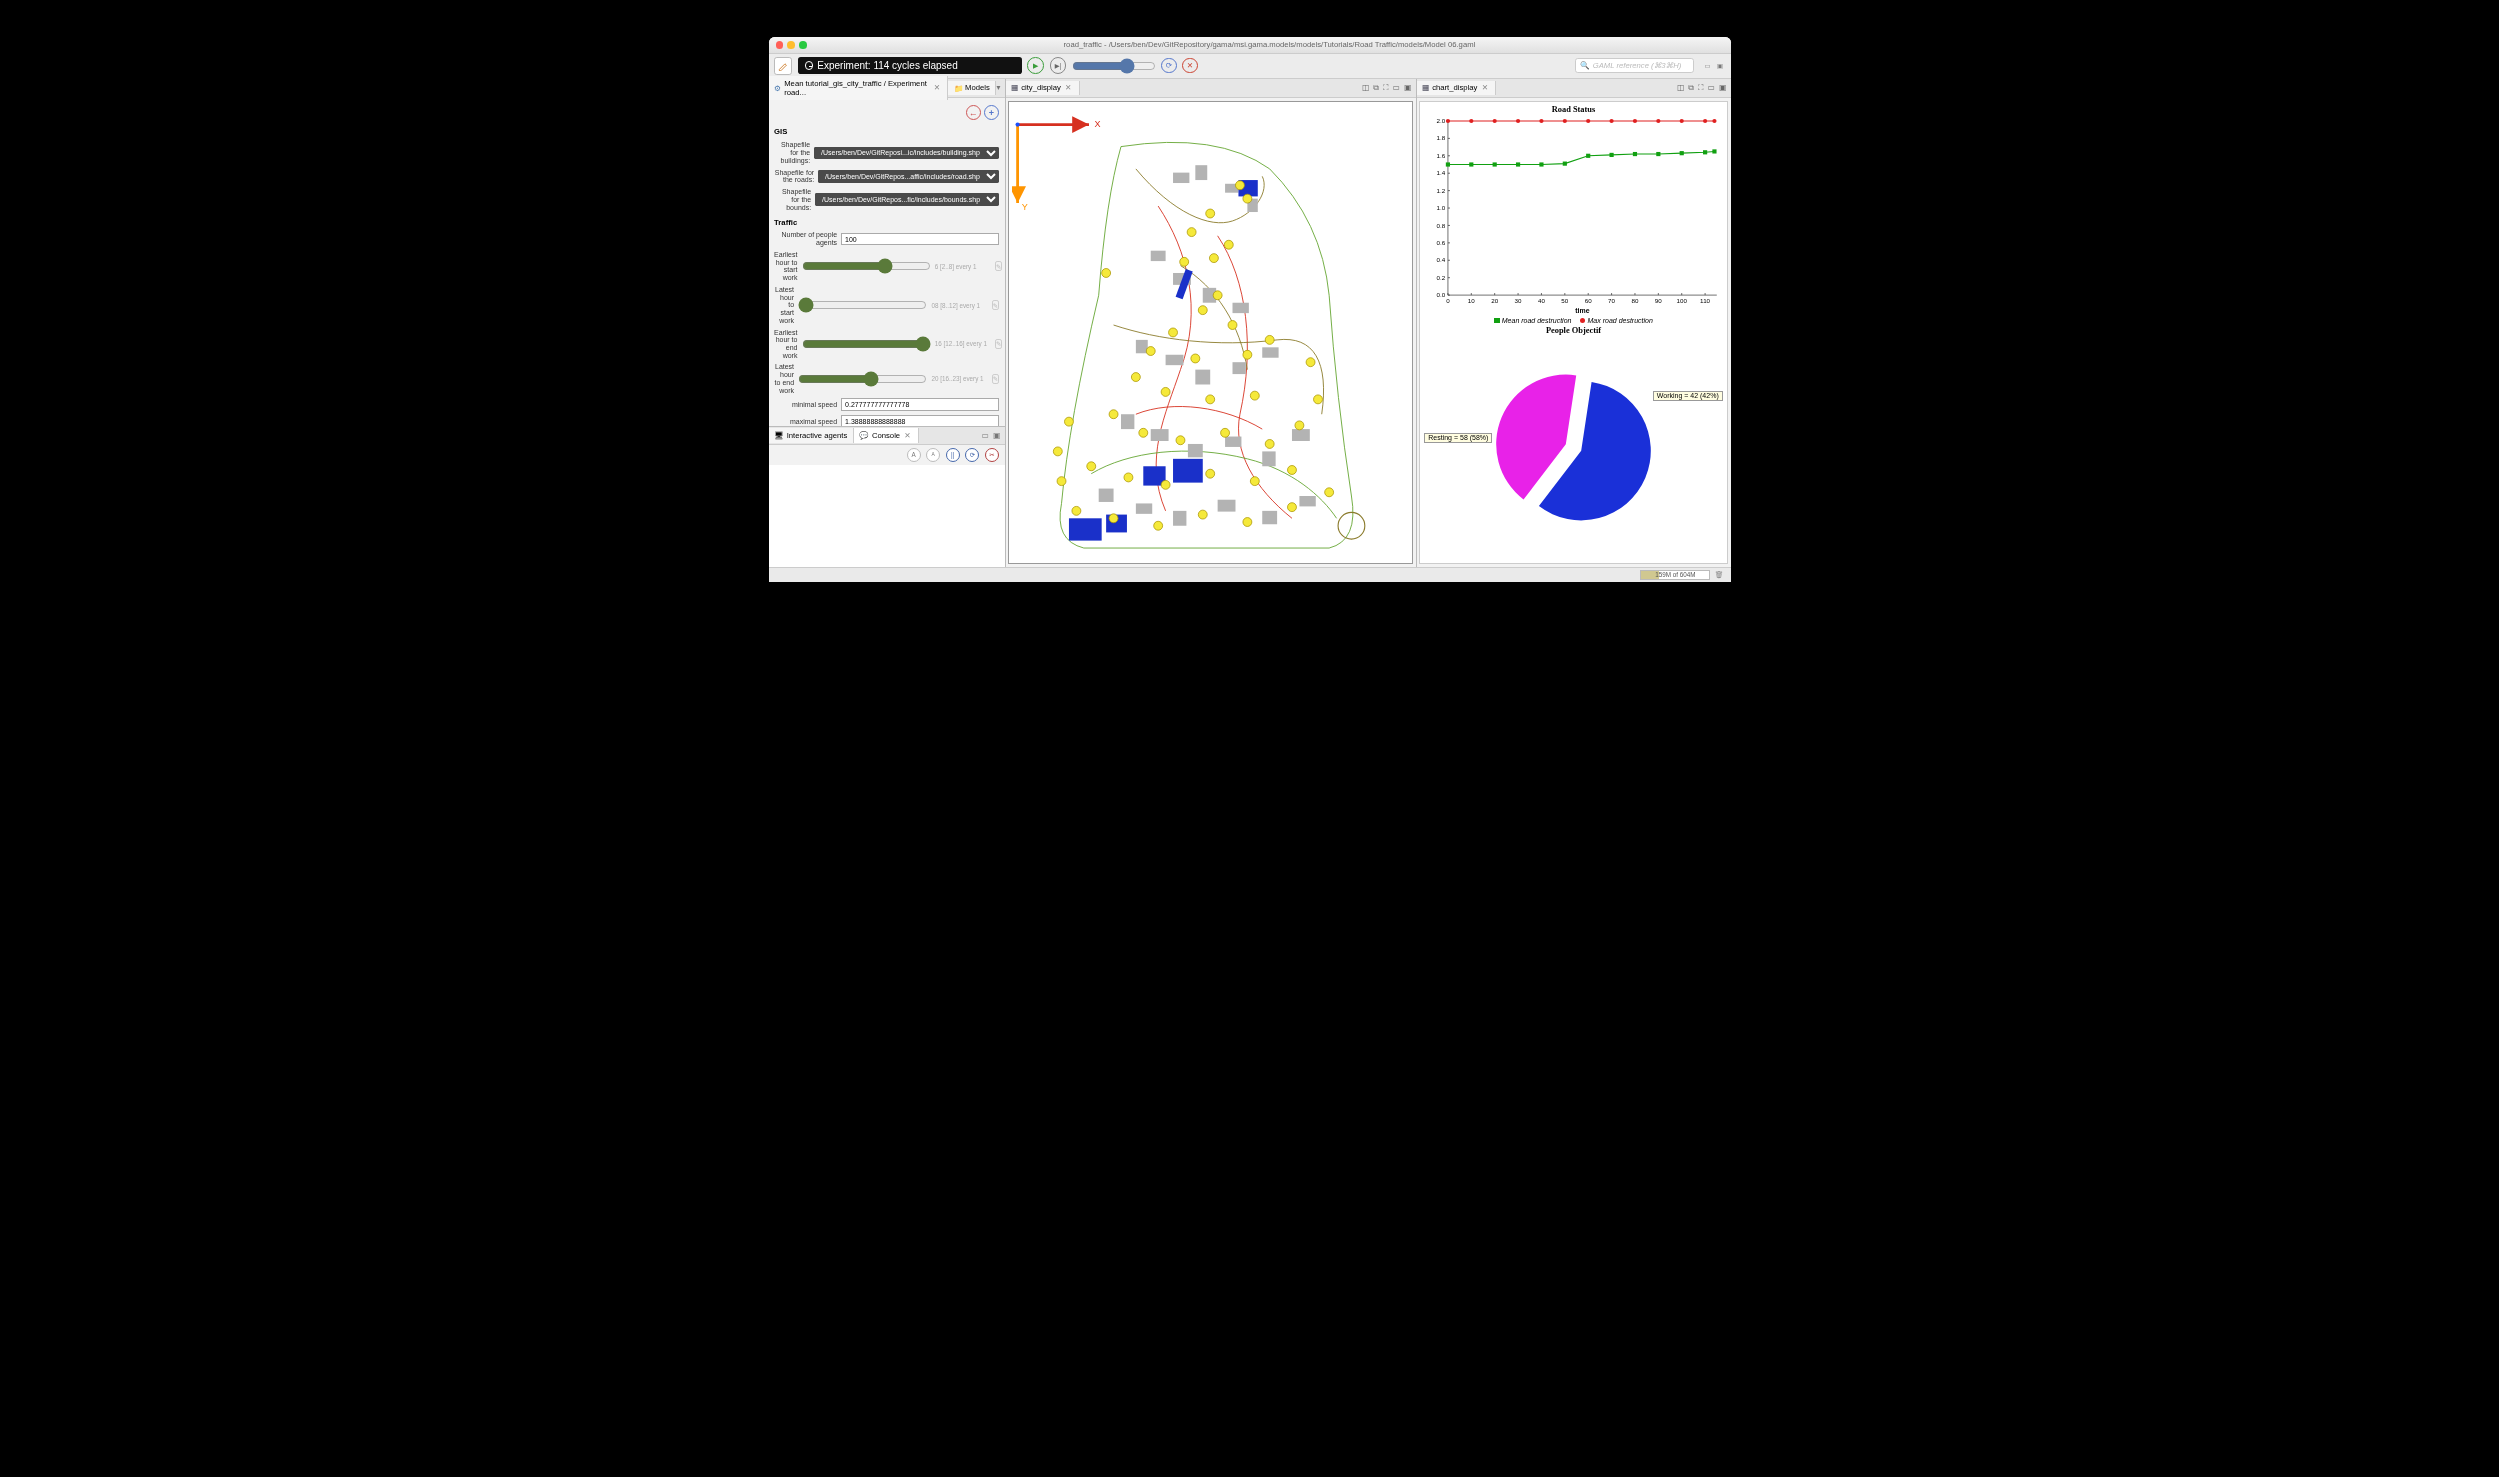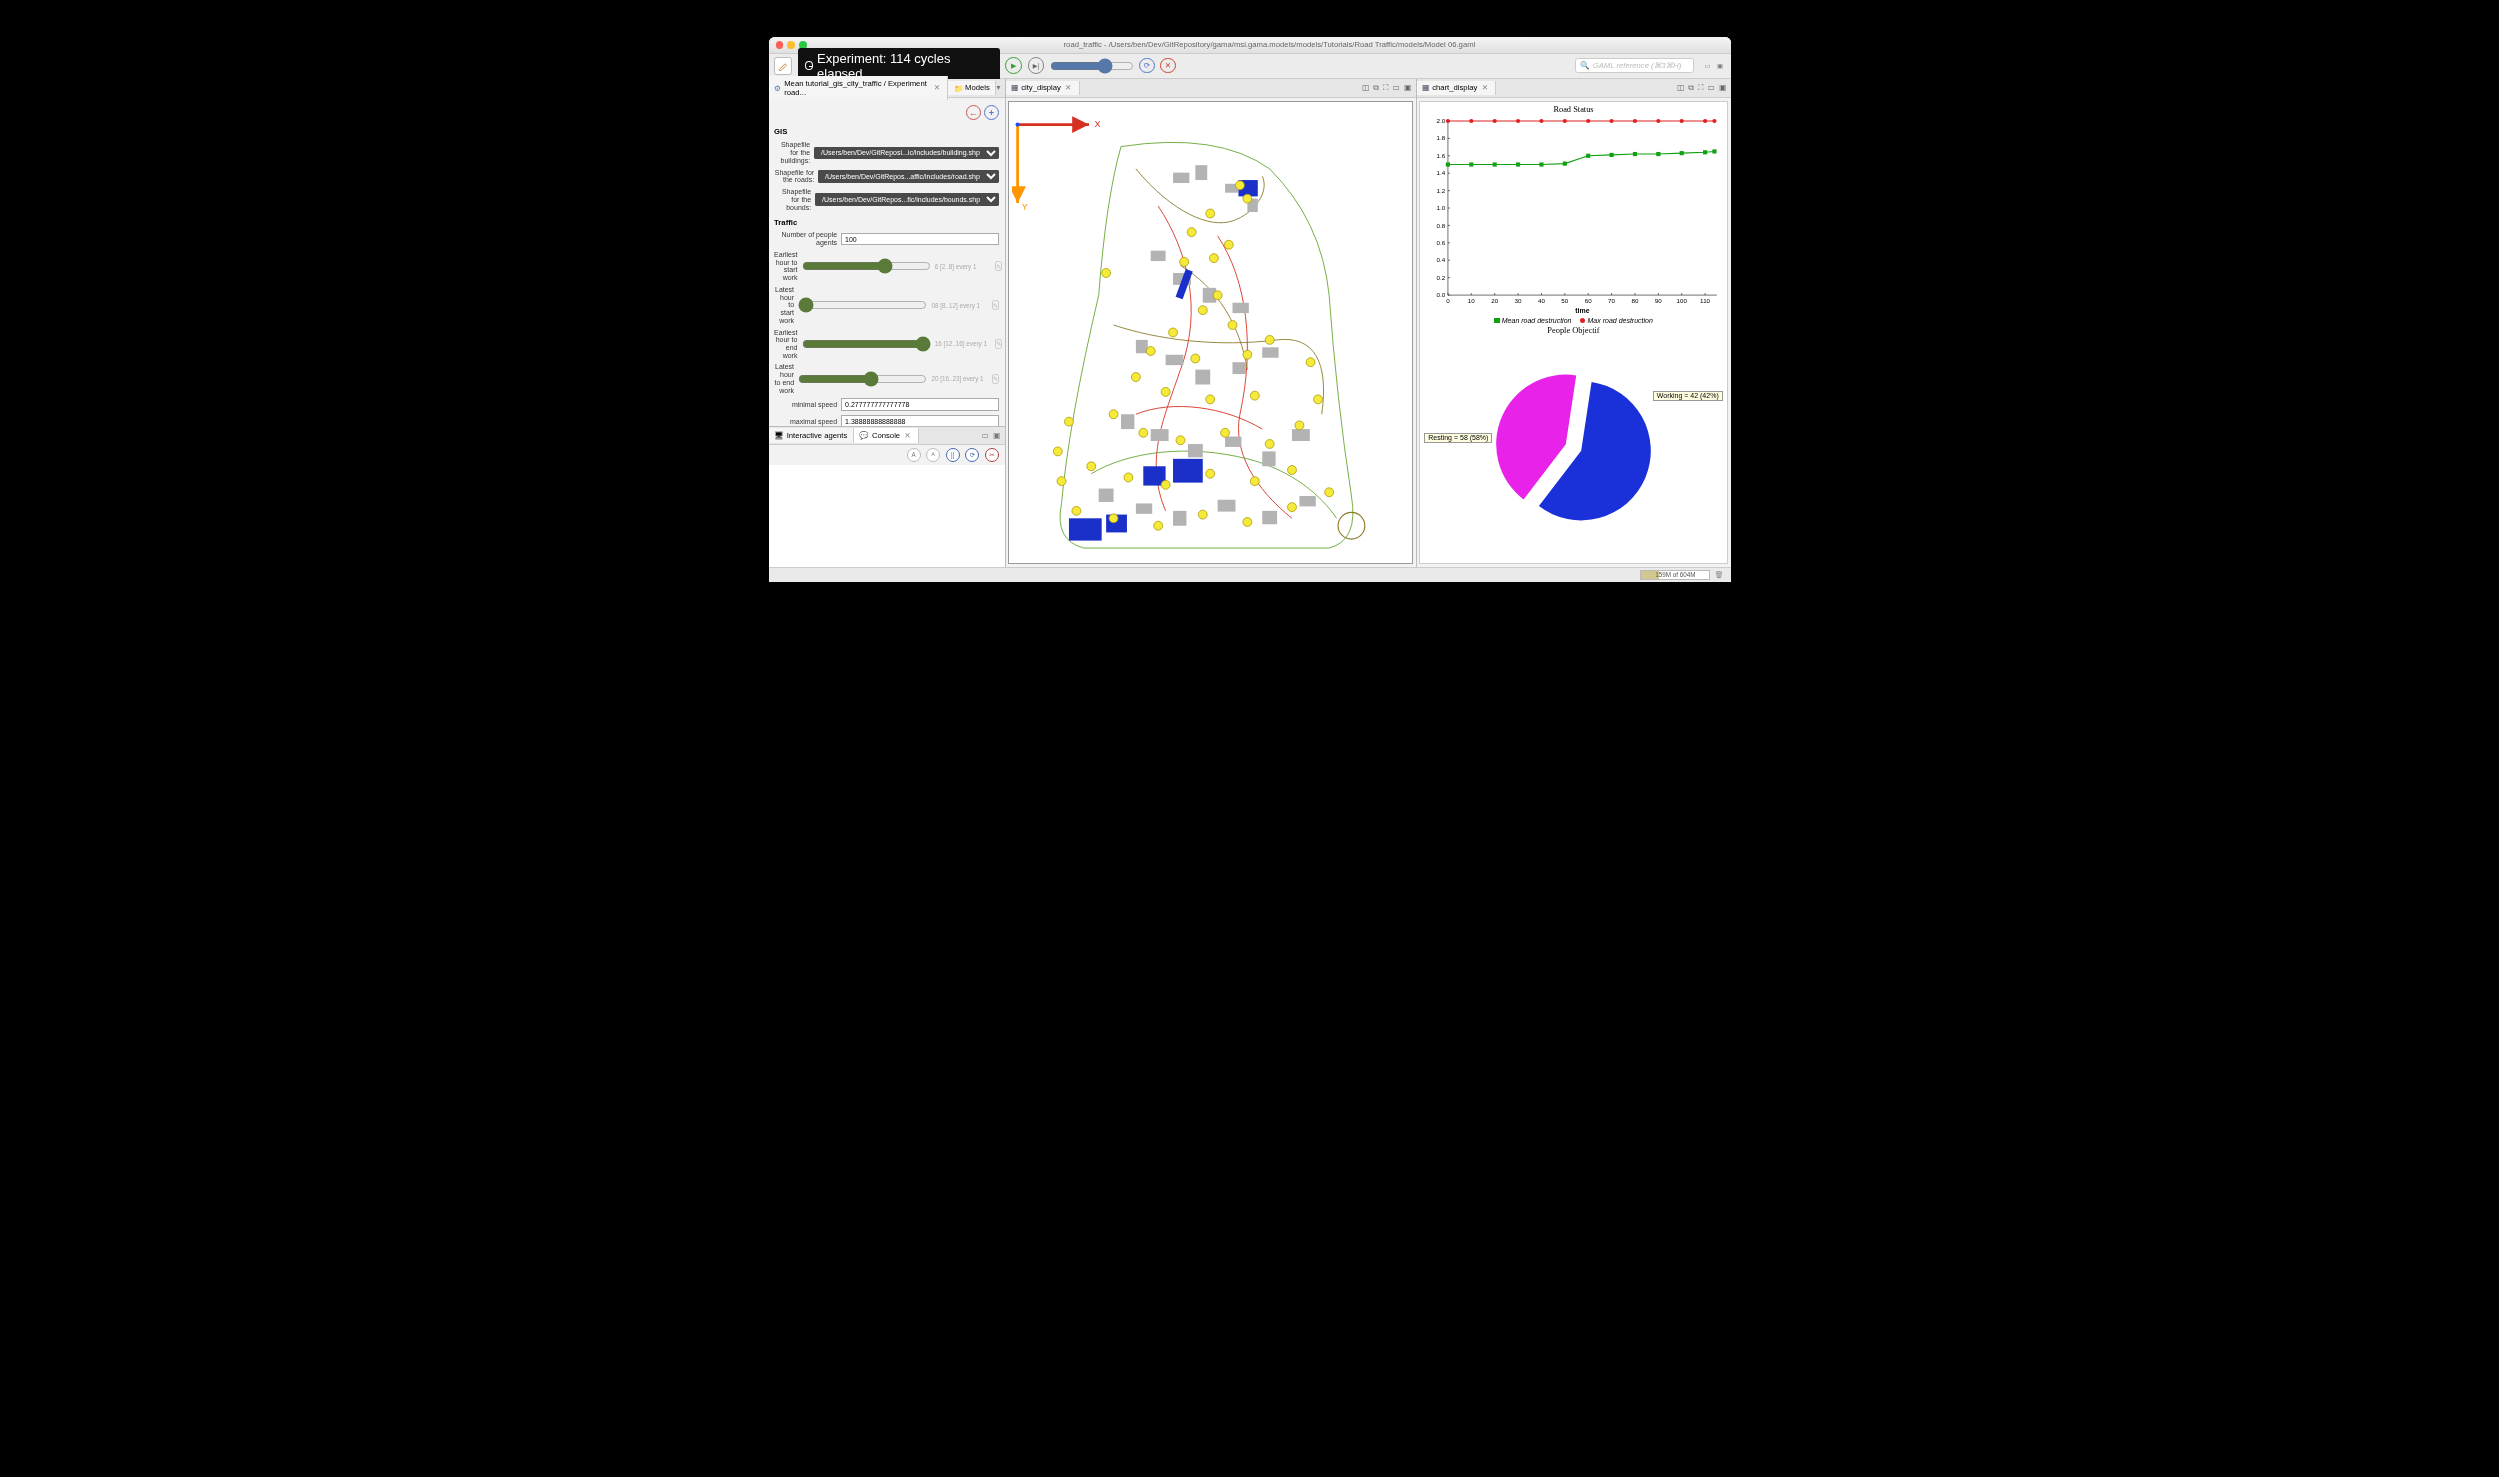--- a/index.html
+++ b/index.html
@@ -6,21 +6,21 @@
 body { background: #000; display: flex; justify-content: center; align-items: flex-start; padding: 21px; }
 .window { width: 962px; background: #e8e8e8; border-radius: 5.6px 5.6px 0 0; box-shadow: 0 7px 28px rgba(0,0,0,0.6); overflow: hidden; margin-top: 16px; }
 .titlebar { height: 16.7px; background: linear-gradient(#f5f5f5,#e0e0e0); display: flex; align-items: center; padding: 0 7px; font-size: 7.7px; color: #555; border-bottom: 0.7px solid #ccc; }
 .traffic { display: flex; gap: 4.2px; margin-right: 8.4px; }
 .traffic span { width: 7.7px; height: 7.7px; border-radius: 50%; display: inline-block; }
 .tr-close { background: #ff5f57; } .tr-min { background: #ffbd2e; } .tr-max { background: #28c940; }
 .titlebar .t-center { flex: 1; text-align: center; color: #666; }
 
 .toolbar { height: 25px; background: #ececec; border-bottom: 0.7px solid #ccc; display: flex; align-items: center; padding: 0 5.6px; gap: 5.6px; }
 .tool-btn { width: 18px; height: 18px; border: 0.7px solid #bbb; border-radius: 2.8px; background: #fff; display: flex; align-items: center; justify-content: center; font-size: 9.8px; cursor: pointer; }
-.exp-status { background: #111; color: #fff; font-size: 13px; padding: 2.8px 7px; border-radius: 2.8px; flex-shrink: 0; width: 202px; display: flex; align-items: center; gap: 4.2px; }
+.exp-status { background: #111; color: #fff; font-size: 10px; padding: 2.8px 7px; border-radius: 2.8px; flex-shrink: 0; width: 224px; display: flex; align-items: center; gap: 4.2px; }
 .exp-status .clock { width: 8.4px; height: 8.4px; border: 1px solid #fff; border-radius: 50%; position: relative; }
 .exp-status .clock::after { content:""; position:absolute; width:2.8px; height:0.7px; background:#fff; top:3.5px; left:3.5px; }
 .play-btn { width: 16.7px; height: 16.7px; border-radius: 50%; border: 1.4px solid #3a9d3a; color: #3a9d3a; display:flex; align-items:center; justify-content:center; font-size:7px; cursor:pointer; }
 .step-btn { width: 16.7px; height: 16.7px; border-radius: 50%; border: 1.4px solid #888; color:#666; display:flex; align-items:center; justify-content:center; font-size:6.3px; cursor:pointer; }
 .slider-sim { width: 84px; accent-color:#5577aa; }
 .reload-btn { width: 15.3px; height:15.3px; border-radius:50%; border:1.4px solid #5577cc; display:flex;align-items:center;justify-content:center; font-size:7.7px; cursor:pointer; color:#5577cc;}
 .stop-btn { width: 15.3px; height:15.3px; border-radius:50%; border:1.4px solid #cc4433; display:flex;align-items:center;justify-content:center; font-size:7.7px; cursor:pointer; color:#cc4433;}
 .search-box { margin-left: auto; width: 119px; height: 15.3px; border:0.7px solid #ccc; border-radius: 2.8px; font-size:7.7px; padding:0 4.2px; background:#fff; color:#aaa; display:flex; align-items:center; gap:2.8px;}
 .toolbar-mini { margin-left:2.8px; display:flex; gap:2.8px; }
 .toolbar-mini .mini-btn { width:9.8px; height:9.8px; font-size:6.3px; color:#777; cursor:pointer; display:flex; align-items:center; justify-content:center;}
@@ -58,21 +58,21 @@
 .console-body { flex:1; background:#fff; }
 
 .center-col { flex:1; border-right:0.7px solid #bbb; background:#f2f2f2; display:flex; flex-direction:column; }
 .disp-tabbar { height:19.5px; background:#e6e6e6; border-bottom:0.7px solid #ccc; display:flex; align-items:center; font-size:7.7px; }
 .disp-tabbar .disp-tools { margin-left:auto; display:flex; gap:4.2px; padding-right:4.2px; color:#666;}
 .disp-tools span { cursor:pointer; font-size:7.7px; }
 .map-canvas { flex:1; background:#fff; margin:2.8px; border:0.7px solid #999; position:relative; overflow:hidden; }
 
 .right-col { width: 314px; background:#f2f2f2; display:flex; flex-direction:column; }
 .chart-area { flex:1; background:#fff; margin:2.8px; border:0.7px solid #ccc; padding: 2.8px 4.2px; display:flex; flex-direction:column; overflow:hidden;}
-.chart-title { text-align:center; font-weight:normal; font-size:8.4px; font-family: Georgia, serif; }
+.chart-title { text-align:center; font-weight:bold; font-size:8.4px; font-family: Georgia, serif; }
 
 .statusbar { height:15.3px; background:#eaeaea; border-top:0.7px solid #ccc; display:flex; align-items:center; justify-content:flex-end; font-size:7px; padding:0 7px; gap:4.2px; color:#555; }
 .mem-bar { width: 70px; height:9.8px; border:0.7px solid #bbb; background:#fff; position:relative; }
 .mem-fill { height:100%; background:#d0c890; width:26%; }
 .mem-text { position:absolute; inset:0; display:flex; align-items:center; justify-content:center; font-size:6.3px; }
 .trash-icon { color:#888; cursor:pointer; }
 
 svg.axis-arrow { position:absolute; top:2.8px; left:2.8px; }
 .dot-person { fill:#f5e93a; stroke:#aa9400; stroke-width:1; }
 .building { fill:#b3b3b3; }

